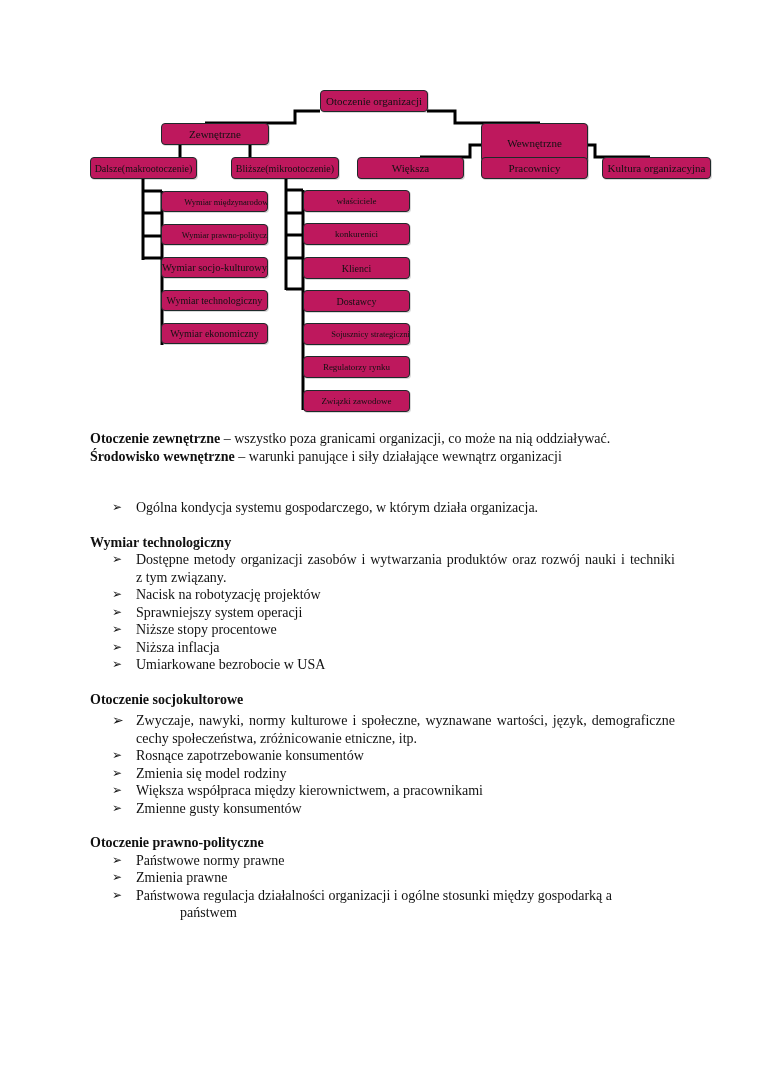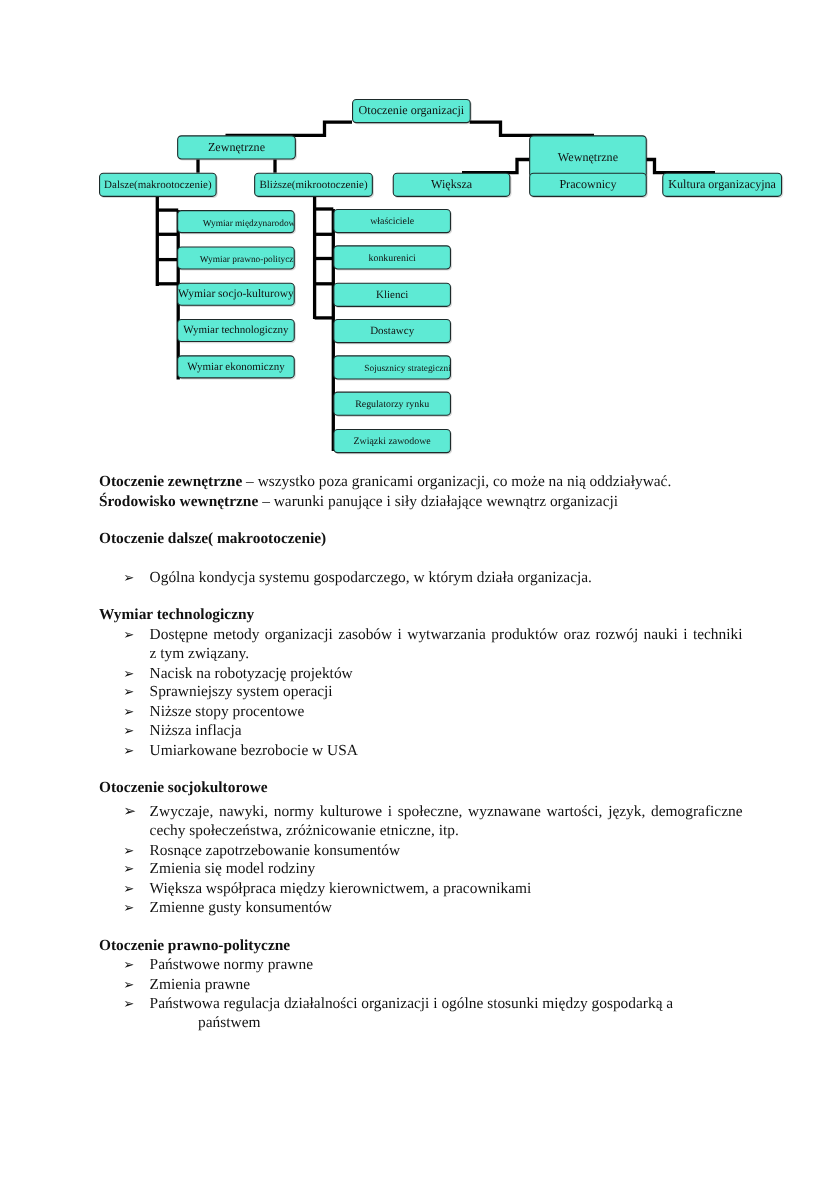--- a/index.html
+++ b/index.html
@@ -1,20 +1,20 @@
 <!DOCTYPE html>
 <html><head>
 <meta charset="utf-8">
 <style>
   html, body { margin: 0; padding: 0; background: #ffffff; }
   body { width: 760px; height: 1075px; position: relative; overflow: hidden;
          font-family: "Liberation Serif", "DejaVu Serif", serif; color: #111; }
   #diagram { position: absolute; left: 0; top: 0; width: 760px; height: 420px; }
   #diagram svg { position: absolute; left: 0; top: 0; }
-  .box { position: absolute; box-sizing: border-box; background: #5eead4;
+  .box { position: absolute; box-sizing: border-box; background: #be185d;
          border: 1.5px solid #1e2a2a; border-radius: 4px;
          display: flex; align-items: center; justify-content: center;
          font-family: "Liberation Serif", "DejaVu Serif", serif; font-size: 11px;
          color: #111; white-space: nowrap; overflow: hidden;
          box-shadow: 1px 1px 0 rgba(0,0,0,0.15); }
   .box.sm { font-size: 9px; }
   .box.xs { font-size: 8.5px; padding-left: 28px; }
   .box.lvl2 { font-size: 10.5px; }
   #text { position: absolute; left: 90px; top: 430px; width: 585px;
           font-size: 14px; line-height: 17.5px; }
@@ -89,21 +89,20 @@
 </div>
 
 <div id="text">
   <p>
     <span class="b">Otoczenie zewnętrzne</span><span> – wszystko poza granicami organizacji, co może na nią oddziaływać.</span>
   </p>
   <p>
     <span class="b">Środowisko wewnętrzne</span><span> – warunki panujące i siły działające wewnątrz organizacji</span>
   </p>
   <div class="gap"></div>
-  <p class="b">Otoczenie dalsze( makrootoczenie)</p>
   <div class="gap"></div>
 
   <ul class="arrows">
     <li><span class="arrow">➢</span><span>Ogólna kondycja systemu gospodarczego, w którym działa organizacja.</span></li>
   </ul>
   <div class="gap"></div>
 
   <p class="b">Wymiar technologiczny</p>
   <ul class="arrows">
     <li>

